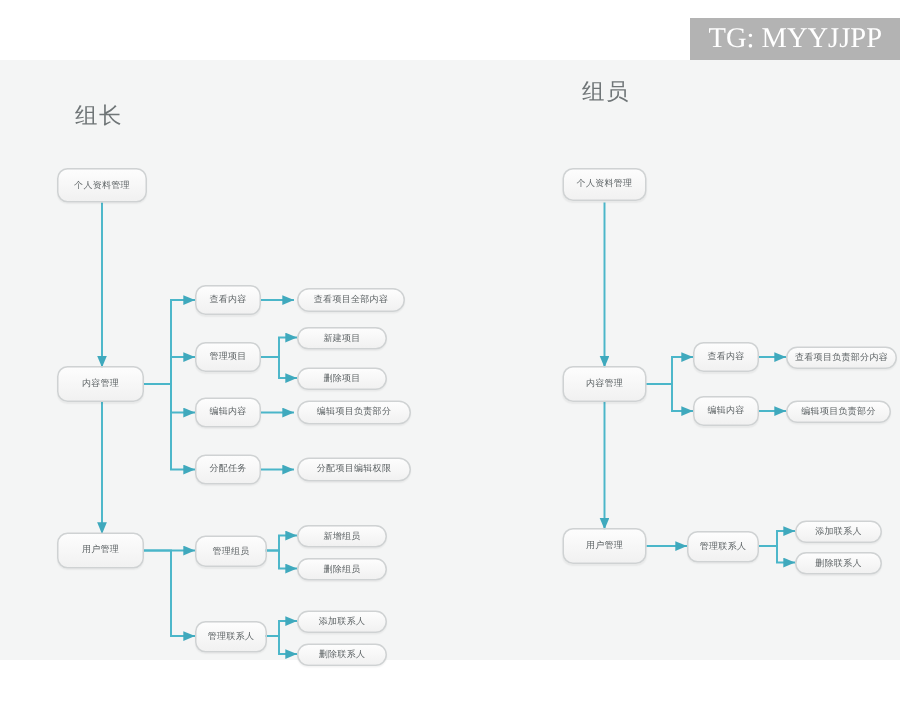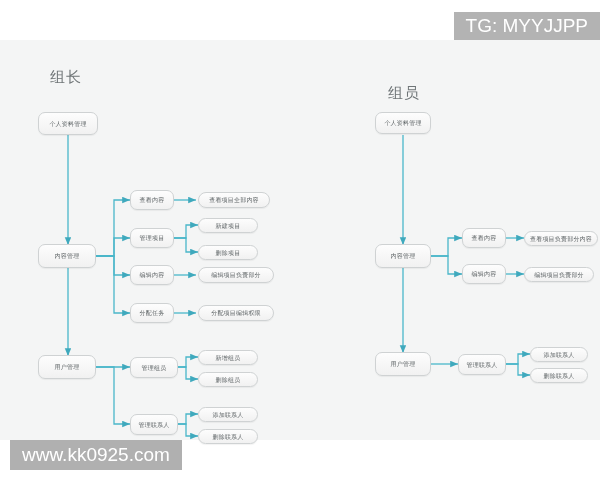--- a/index.html
+++ b/index.html
@@ -47,21 +47,21 @@
     letter-spacing:.2px;
   }
   .node.pill{border-radius:9px;}
   .node.root{border-radius:7px;}
 
   
   .wm{
     position:absolute;
     background:#b3b3b3;
     color:#ffffff;
-    font-family:Liberation Sans, sans-serif;
+    font-family:Liberation Serif, serif;
     display:flex;align-items:center;
     white-space:nowrap;
   }
   .wm-tg{
     right:0;top:12px;height:28px;padding:0 12px;
     font-size:19px;
   }
   .wm-site{
     left:10px;top:440px;height:30px;padding:0 12px;
     font-size:19px;
@@ -122,21 +122,21 @@
       <path d="M403,268 L403,353"></path>
 
       <path d="M431,364 L458,364"></path>
 
       <path d="M506,364 L518,364 L518,354 L530,354"></path>
       <path d="M506,364 L518,364 L518,375 L530,375"></path>
     </g>
   </svg>
 
   <div class="col-title" style="left:50px;top:68px;">组长</div>
-  <div class="col-title" style="left:388px;top:84px;">组员</div>
+  <div class="col-title" style="left:388px;top:52px;">组员</div>
 
   <div class="node root" style="left:38px;top:112px;width:60px;height:23px;">个人资料管理</div>
 
   <div class="node root" style="left:38px;top:244px;width:58px;height:24px;">内容管理</div>
 
   <div class="node root" style="left:38px;top:355px;width:58px;height:24px;">用户管理</div>
 
   <div class="node" style="left:130px;top:190px;width:44px;height:20px;">查看内容</div>
   <div class="node" style="left:130px;top:228px;width:44px;height:20px;">管理项目</div>
   <div class="node" style="left:130px;top:265px;width:44px;height:20px;">编辑内容</div>
@@ -167,15 +167,14 @@
 
   <div class="node pill" style="left:524px;top:231px;width:74px;height:15px;">查看项目负责部分内容</div>
   <div class="node pill" style="left:524px;top:267px;width:70px;height:15px;">编辑项目负责部分</div>
 
   <div class="node" style="left:458px;top:354px;width:48px;height:21px;">管理联系人</div>
 
   <div class="node pill" style="left:530px;top:347px;width:58px;height:15px;">添加联系人</div>
   <div class="node pill" style="left:530px;top:368px;width:58px;height:15px;">删除联系人</div>
 
   <div class="wm wm-tg">TG: MYYJJPP</div>
-  <div class="wm wm-site">www.kk0925.com</div>
 
 </div>
 
 </body></html>

